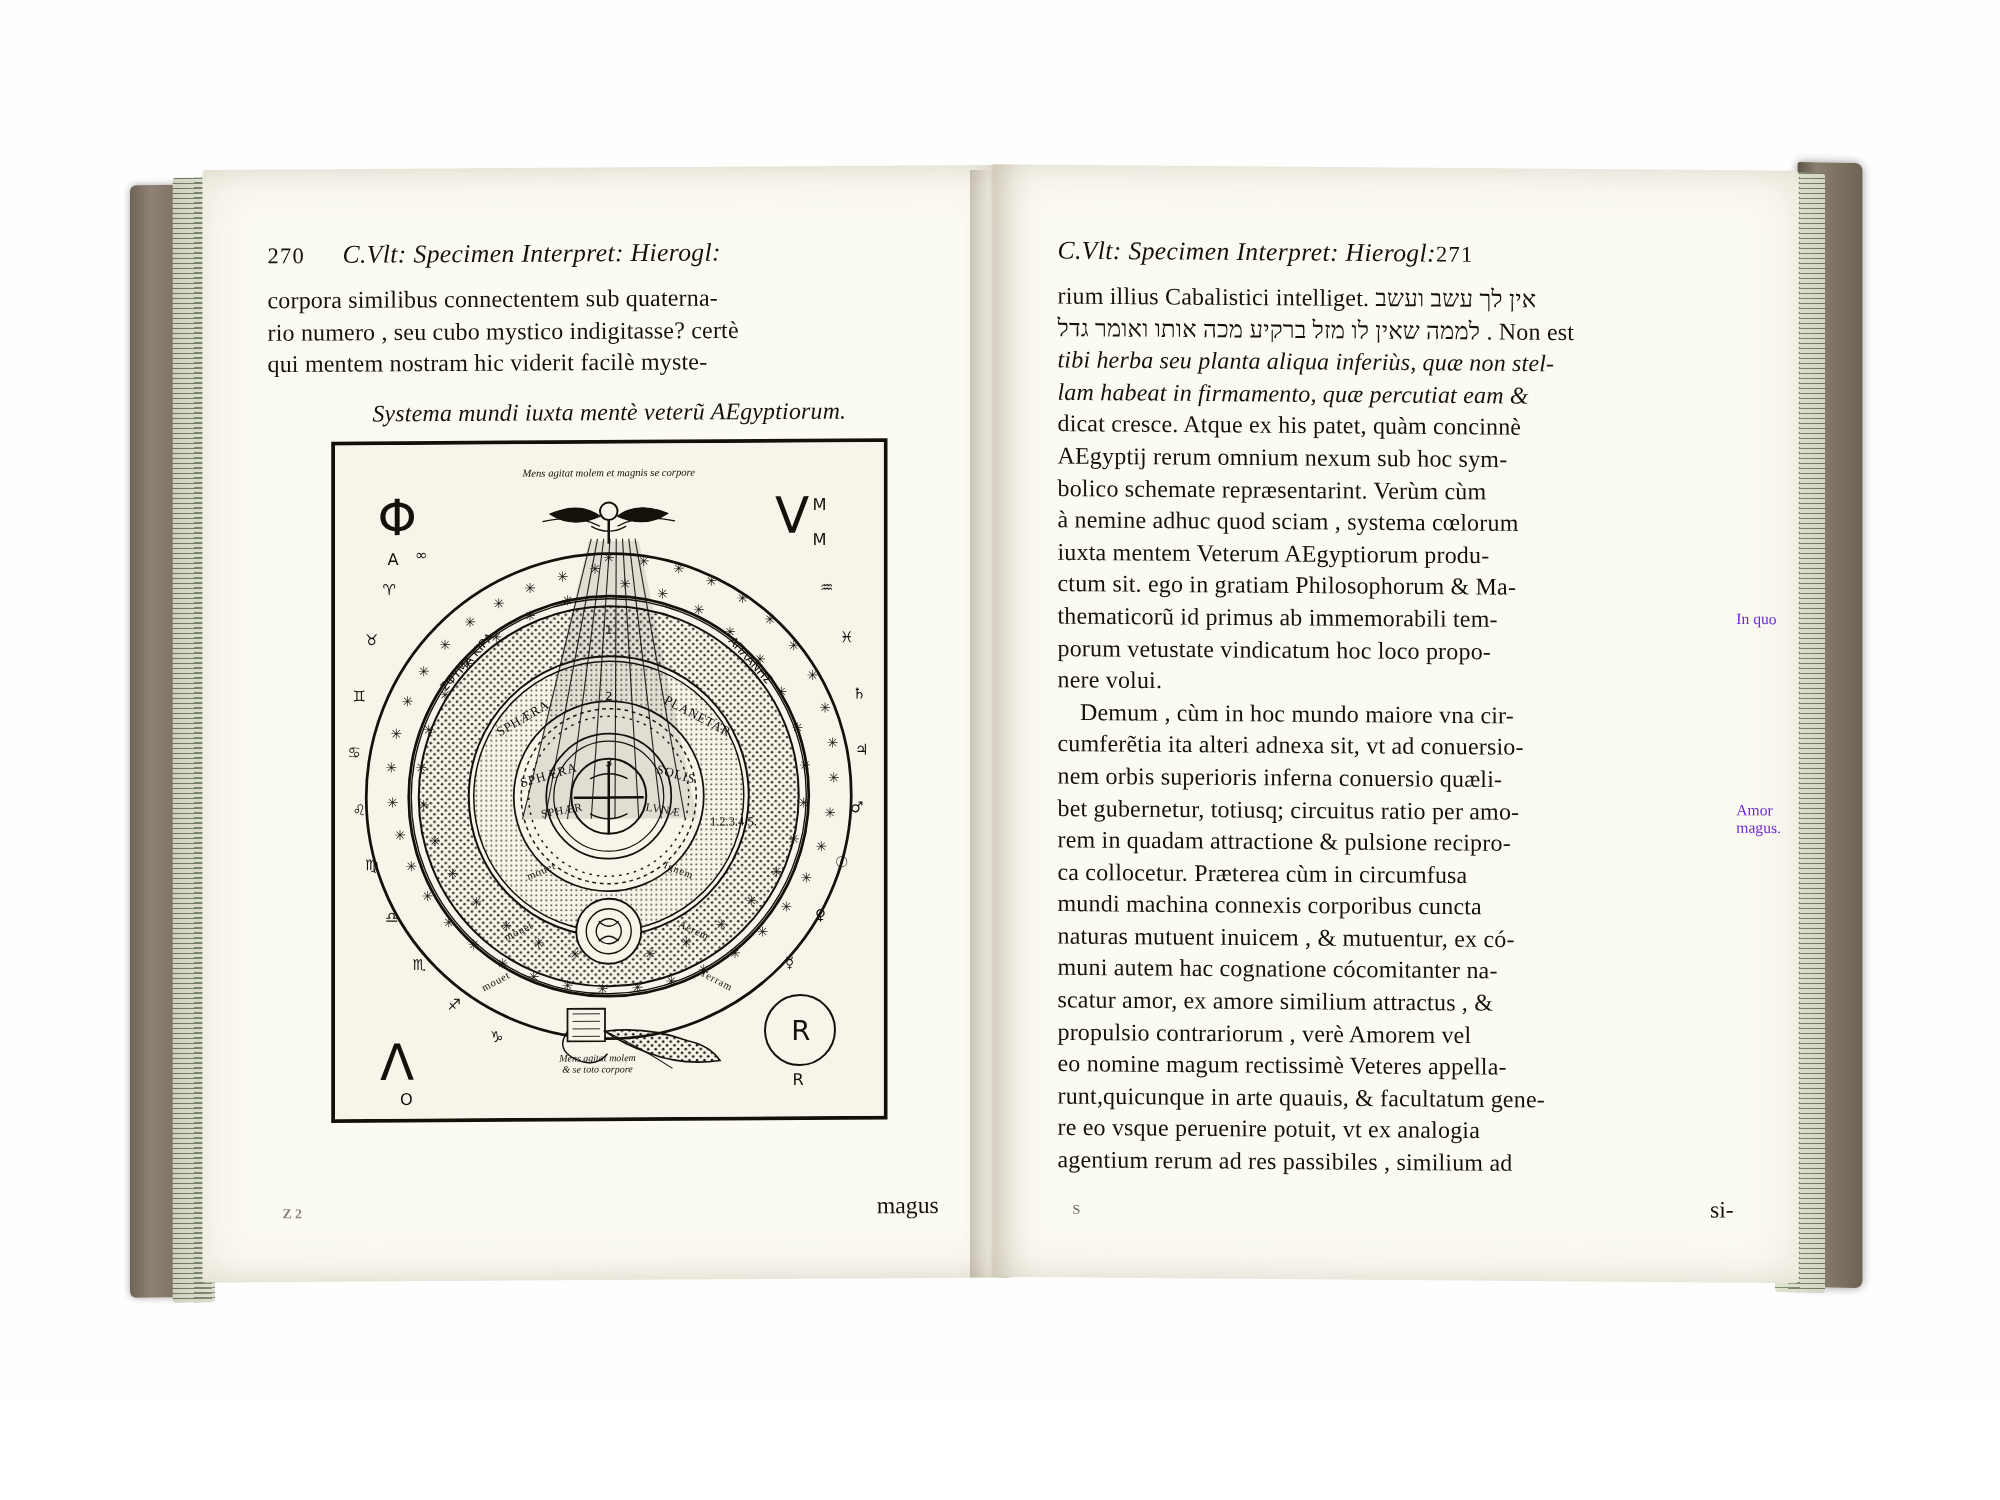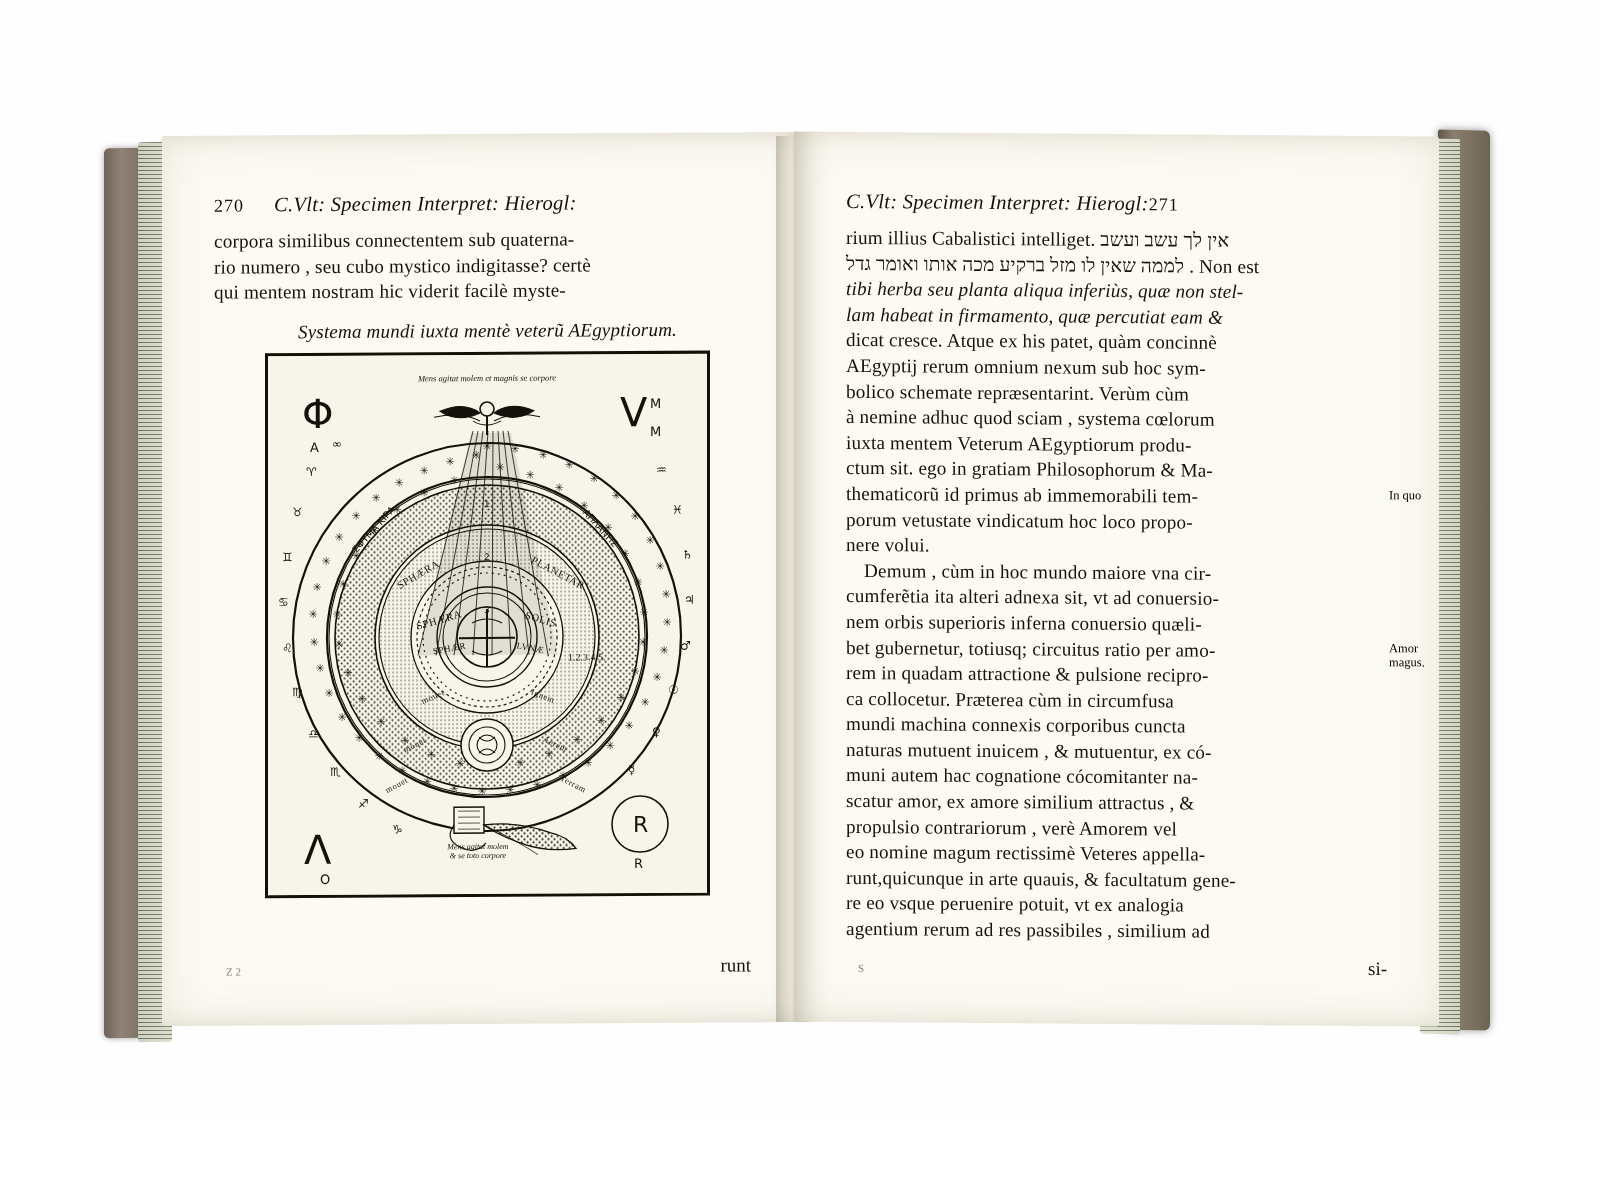--- a/index.html
+++ b/index.html
@@ -165,29 +165,30 @@
   }
   .catchword-r { right: 52px; margin-left: 12px; }
 
   .signature {
     position: absolute;
     bottom: 48px;
     left: 64px;
     font-size: 11px;
     color: #4a4336;
     opacity: .65;
+    font-weight: bold;
   }
 
   
   .marginalia {
     position: absolute;
     right: -6px;
     font-size: 12.5px;
     line-height: 14px;
-    color: #000000;
+    color: #6d28d9;
     width: 56px;
   }
   .marg-1 { top: 352px; }
   .marg-2 { top: 505px; font-family: Liberation Serif, serif; }
 
   
   .figure-box {
     position: relative;
     width: 445px;
     height: 545px;
@@ -444,21 +445,21 @@
               <text x="36" y="508" font-size="40">Λ</text>
               <text x="52" y="528" font-size="13">O</text>
 
               <circle cx="372" cy="470" r="28" fill="none" stroke="#14110a" stroke-width="1.6"></circle>
               <text x="365" y="478" font-size="22">R</text>
               <text x="366" y="514" font-size="13">R</text>
             </g>
           </svg>
         </div>
 
-        <div class="catchword">runt</div>
+        <div class="catchword">magus</div>
         <div class="signature">Z 2</div>
       </div>
     </div>
 
     <div class="gutter"></div>
 
     <div class="page page-right">
       <div class="page-inner">
 
         <div class="runhead runhead-right">

